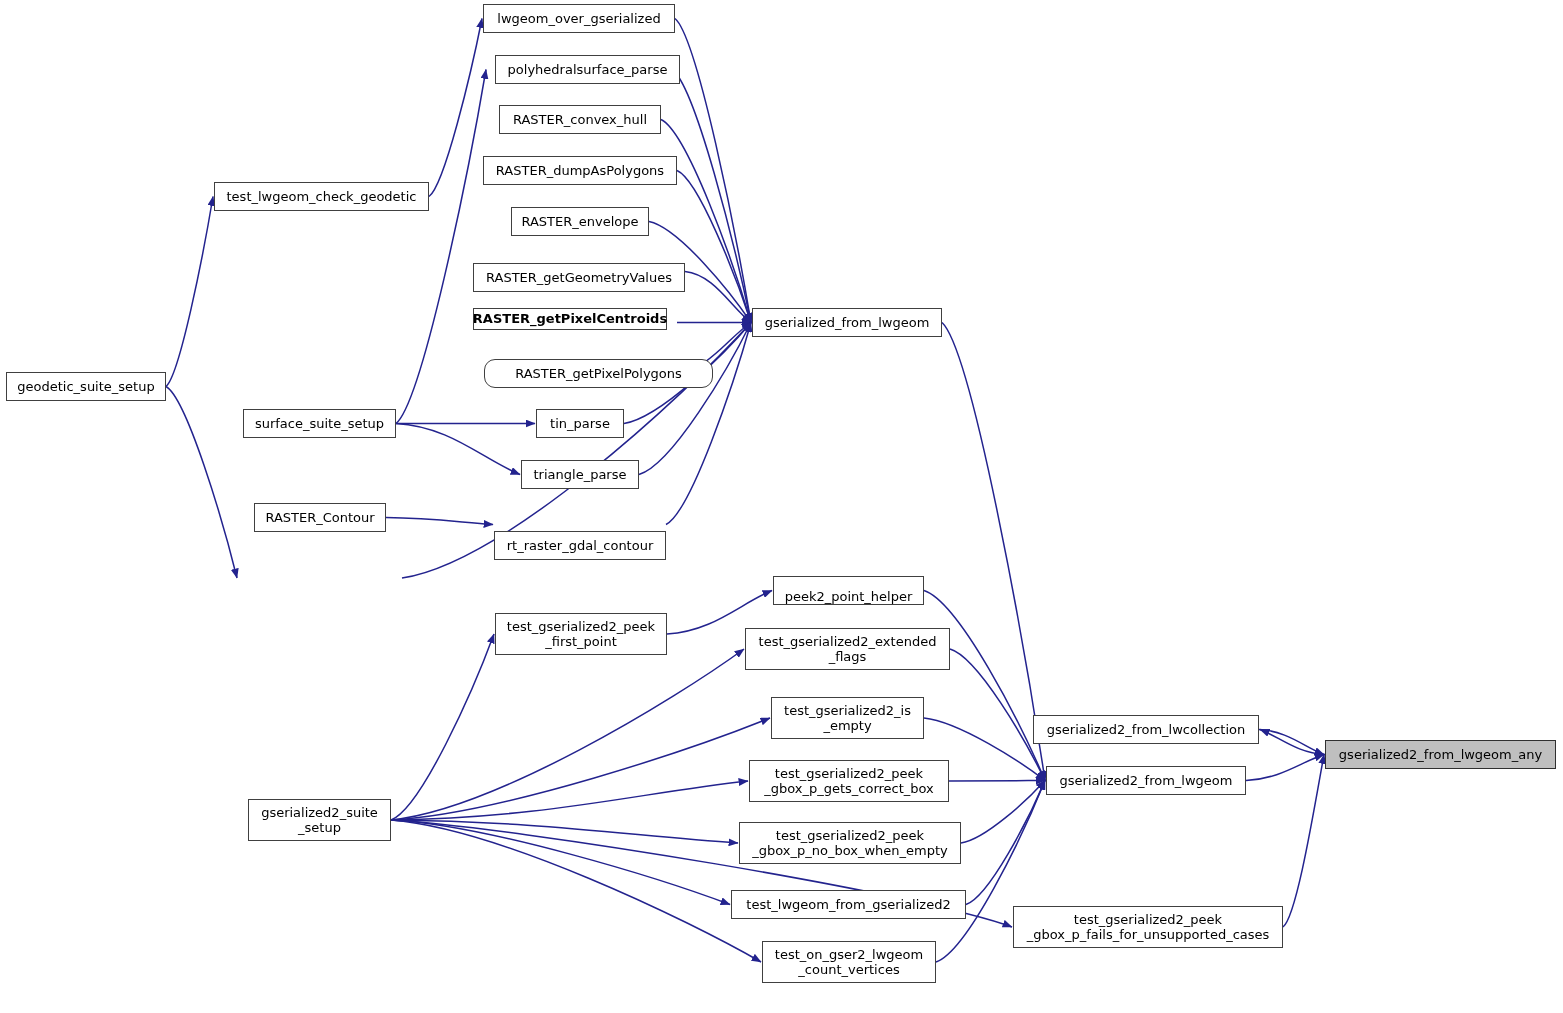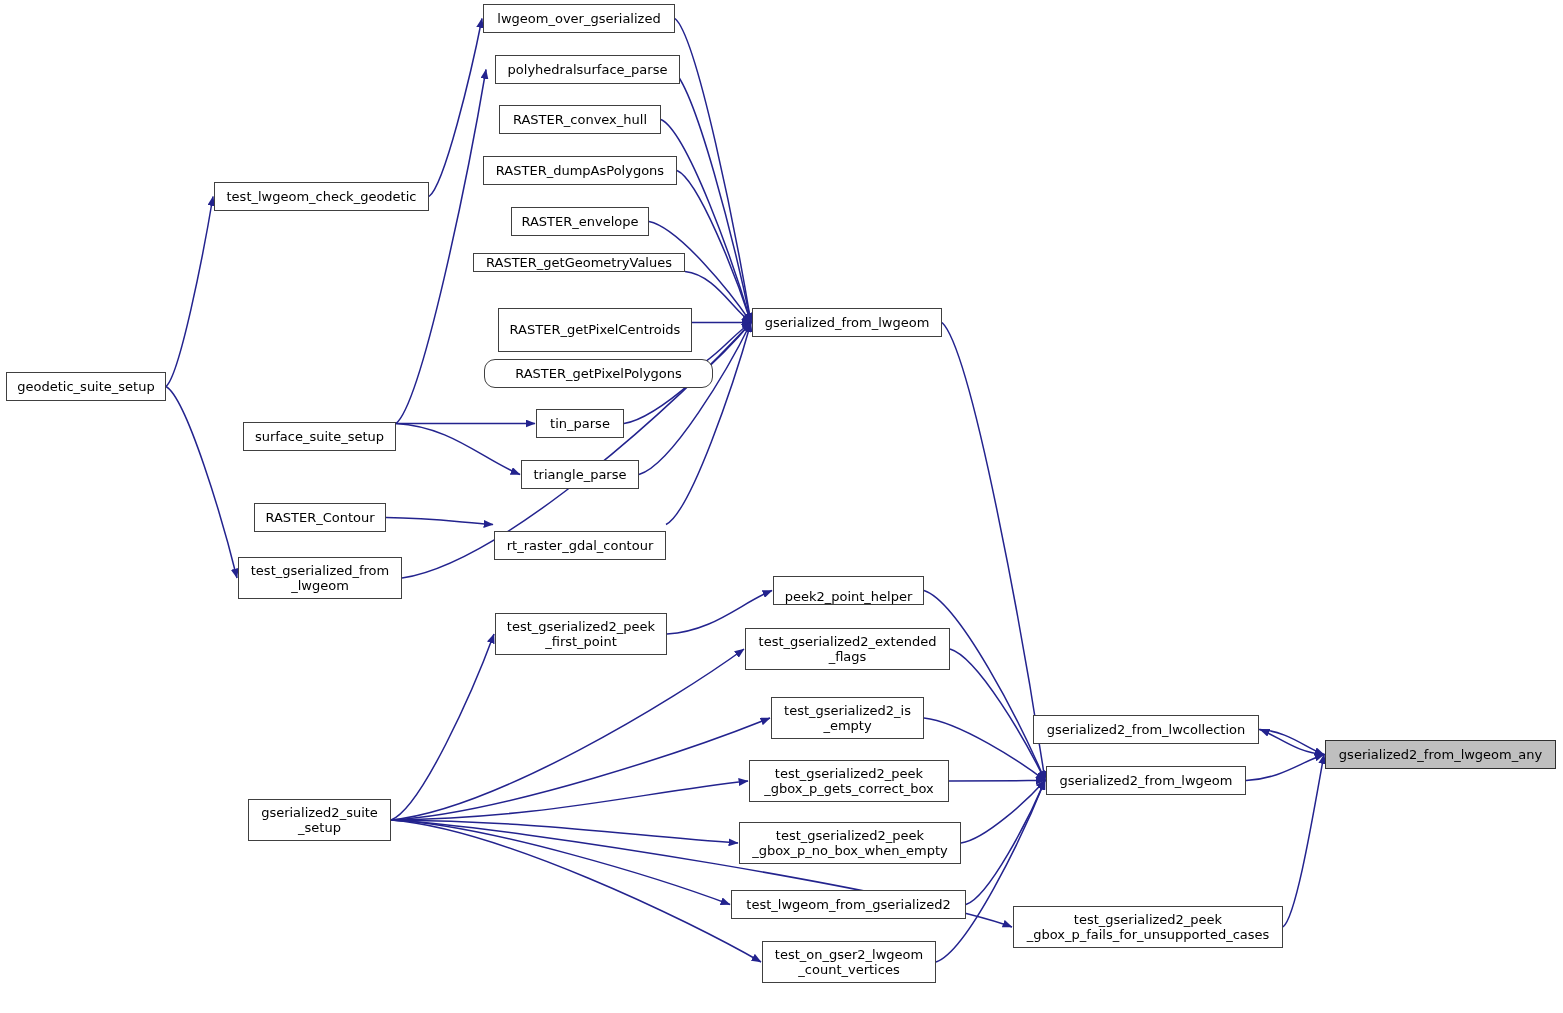--- a/index.html
+++ b/index.html
@@ -79,31 +79,29 @@
         <path d="M1283,927 C1296.728,916.65 1314.562,806.25 1324,754.5" marker-end="url(#ah)"></path>
       </g>
   </svg>
 <div class="node" style="left: 6px; top: 372px; width: 160px; height: 29px;"><span class="lbl">geodetic_suite_setup</span></div>
     <div class="node" style="left: 214px; top: 182px; width: 215px; height: 29px;"><span class="lbl">test_lwgeom_check_geodetic</span></div>
     <div class="node" style="left: 483px; top: 4px; width: 192px; height: 29px;"><span class="lbl">lwgeom_over_gserialized</span></div>
     <div class="node" style="left: 487px; top: 55px; width: 185px; height: 29px; margin-left: 8px;"><span class="lbl">polyhedralsurface_parse</span></div>
     <div class="node" style="left: 499px; top: 105px; width: 162px; height: 29px;"><span class="lbl">RASTER_convex_hull</span></div>
     <div class="node" style="left: 483px; top: 156px; width: 194px; height: 29px;"><span class="lbl">RASTER_dumpAsPolygons</span></div>
     <div class="node" style="left: 511px; top: 207px; width: 138px; height: 29px;"><span class="lbl">RASTER_envelope</span></div>
-    <div class="node" style="left: 473px; top: 253px; width: 212px; height: 19px;"><span class="lbl">RASTER_getGeometryValues</span></div>
-    <div class="node" style="left: 498px; top: 308px; width: 194px; height: 44px;"><span class="lbl">RASTER_getPixelCentroids</span></div>
+    <div class="node" style="left: 473px; top: 263px; width: 212px; height: 29px;"><span class="lbl">RASTER_getGeometryValues</span></div>
+    <div class="node" style="left: 473px; top: 308px; width: 194px; height: 22px; font-weight: bold;"><span class="lbl">RASTER_getPixelCentroids</span></div>
     <div class="node" style="left: 484px; top: 359px; width: 229px; height: 29px; border-radius: 11px;"><span class="lbl">RASTER_getPixelPolygons</span></div>
-    <div class="node" style="left: 243px; top: 409px; width: 153px; height: 29px; margin-top: 13px;"><span class="lbl">surface_suite_setup</span></div>
+    <div class="node" style="left: 243px; top: 409px; width: 153px; height: 29px;"><span class="lbl">surface_suite_setup</span></div>
     <div class="node" style="left: 536px; top: 409px; width: 88px; height: 29px;"><span class="lbl">tin_parse</span></div>
     <div class="node" style="left: 521px; top: 460px; width: 118px; height: 29px;"><span class="lbl">triangle_parse</span></div>
     <div class="node" style="left: 254px; top: 503px; width: 132px; height: 29px;"><span class="lbl">RASTER_Contour</span></div>
     <div class="node" style="left: 494px; top: 531px; width: 172px; height: 29px;"><span class="lbl">rt_raster_gdal_contour</span></div>
     <div class="node" style="left: 752px; top: 308px; width: 190px; height: 29px;"><span class="lbl">gserialized_from_lwgeom</span></div>
-    <div class="node" style="left: 238px; top: 557px; width: 164px; height: 42px;"><span class="lbl">test_gserialized_from
-_lwgeom</span></div>
     <div class="node" style="left: 495px; top: 613px; width: 172px; height: 42px;"><span class="lbl">test_gserialized2_peek
 _first_point</span></div>
     <div class="node" style="left: 773px; top: 576px; width: 151px; height: 29px; align-items: flex-end;"><span class="lbl">peek2_point_helper</span></div>
     <div class="node" style="left: 745px; top: 628px; width: 205px; height: 42px;"><span class="lbl">test_gserialized2_extended
 _flags</span></div>
     <div class="node" style="left: 771px; top: 697px; width: 153px; height: 42px;"><span class="lbl">test_gserialized2_is
 _empty</span></div>
     <div class="node" style="left: 749px; top: 760px; width: 200px; height: 42px;"><span class="lbl">test_gserialized2_peek
 _gbox_p_gets_correct_box</span></div>
     <div class="node" style="left: 739px; top: 822px; width: 222px; height: 42px;"><span class="lbl">test_gserialized2_peek

